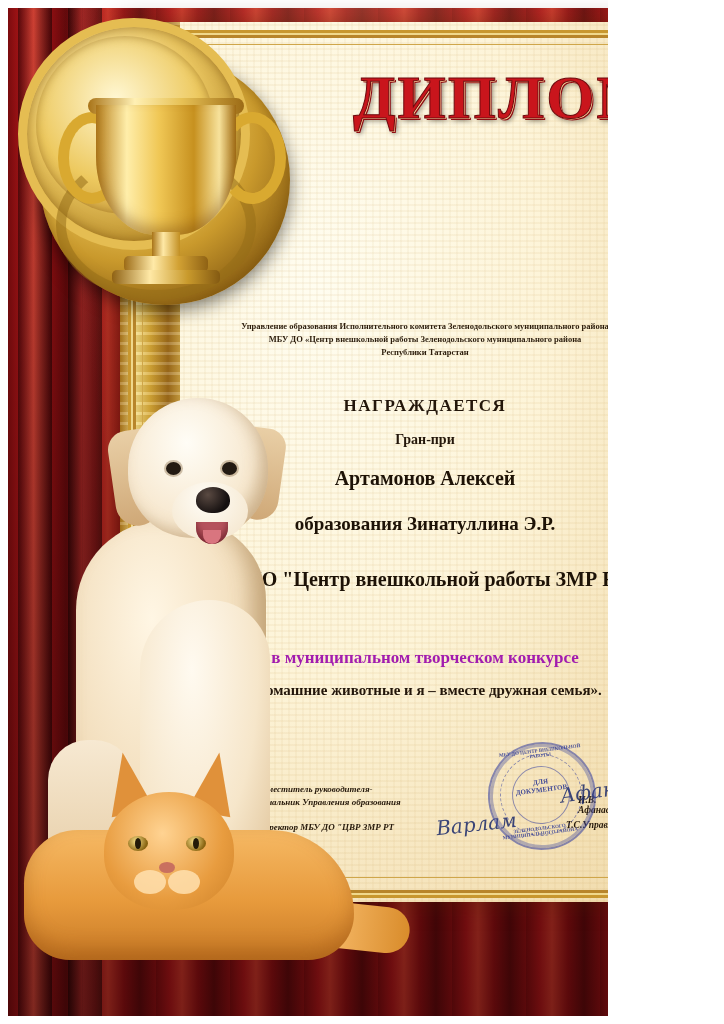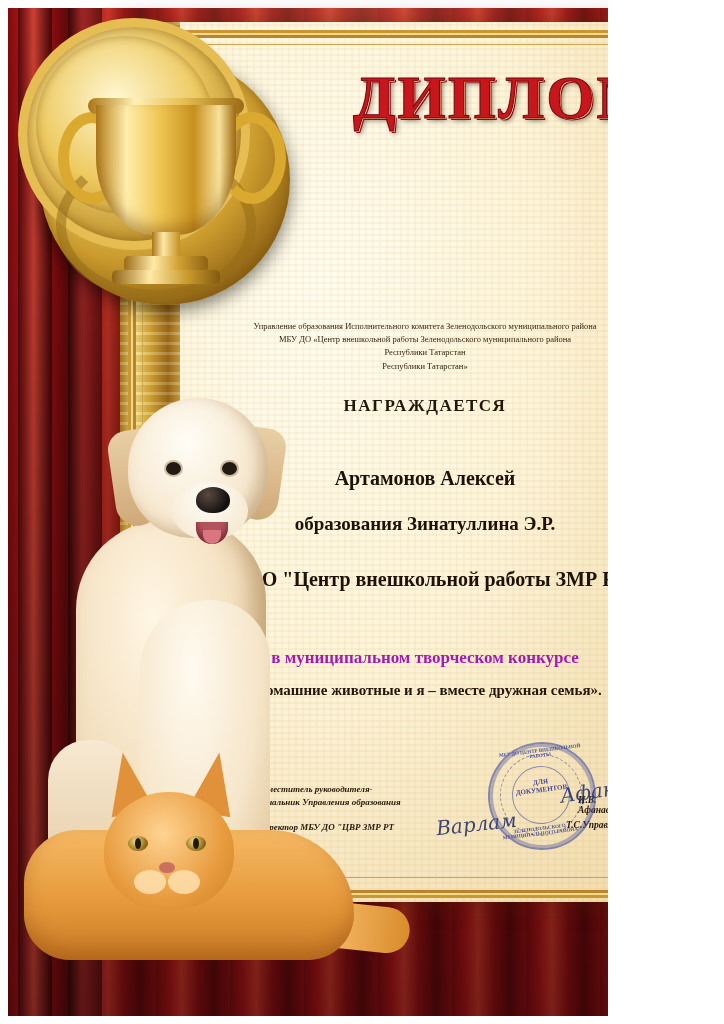--- a/index.html
+++ b/index.html
@@ -331,21 +331,21 @@
   .cat-muzzle-r{position:absolute;left:168px;top:870px;width:32px;height:24px;border-radius:50%;
     background:rgba(255,225,175,.85);}
 
   
   .org{
     position:absolute;
     left:200px; top:320px;
     width:450px;
     text-align:center;
     font-size:8.5px;
-    font-weight:normal;
+    font-weight:bold;
     line-height:1.55;
     color:#2c1d0c;
   }
   .awarded{
     position:absolute;
     left:200px; top:396px;
     width:450px;
     text-align:center;
     font-size:17px;
     font-weight:bold;
@@ -561,24 +561,24 @@
   <div class="cup-stem"></div>
   <div class="cup-base"></div>
   <div class="cup-base2"></div>
 
   <div class="title">ДИПЛОМ</div>
 
   <div class="org">
     <div>Управление образования Исполнительного комитета Зеленодольского муниципального района</div>
     <div>МБУ ДО «Центр внешкольной работы Зеленодольского муниципального района</div>
     <div>Республики Татарстан</div>
-    <div>Республики Татарстан»</div>
   </div>
 
   <div class="awarded">НАГРАЖДАЕТСЯ</div>
+  <div class="place">Гран-при</div>
   <div class="winner">Артамонов Алексей</div>
   <div class="supervisor">образования Зинатуллина Э.Р.</div>
   <div class="institution">МБУ ДО "Центр внешкольной работы ЗМР РТ"</div>
   <div class="contest-line1">в муниципальном творческом конкурсе</div>
   <div class="contest-line2">«Домашние животные и я – вместе дружная семья».</div>
 
   <div class="sig-block">
     <div>Заместитель руководителя-</div>
     <div>начальник Управления образования</div>
   </div>

